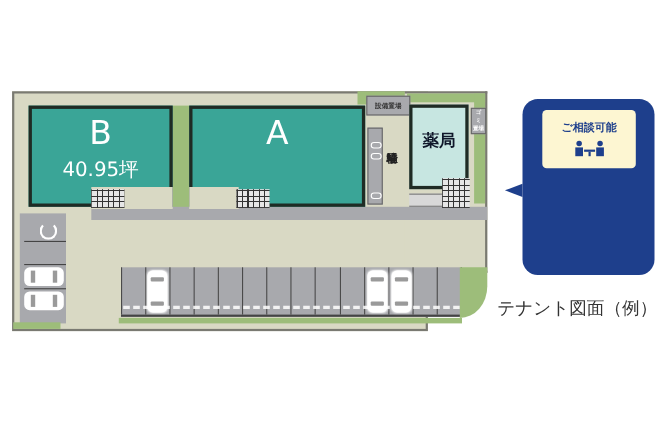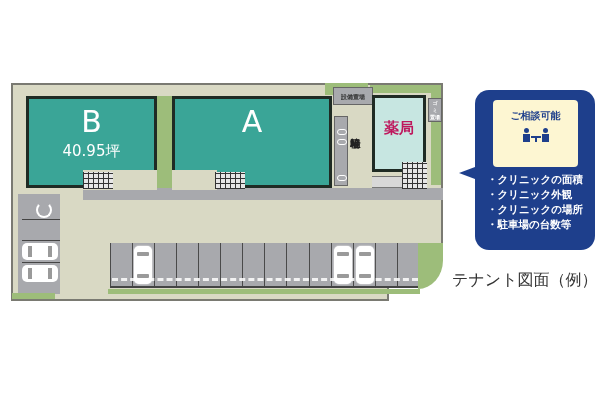--- a/index.html
+++ b/index.html
@@ -6,21 +6,21 @@
   body { width:600px; height:400px; background:#ffffff; position:relative; overflow:hidden;
          font-family:"DejaVu Sans", sans-serif; }
   .abs { position:absolute; box-sizing:border-box; }
   .site { background:#d9d9c4; border:2px solid #7a7a72; }
   .green { background:#9dbd7a; }
   .tenant { background:#3aa597; border:3px solid #1f2b24; }
   .pharm { background:#c7e6e1; border:3px solid #1f2b24; }
   .gray { background:#a8a9ad; }
   .lightgray { background:#d8d8d8; }
   .unit-letter { position:absolute; left:0; right:0; text-align:center; color:#fff; font-size:30px; font-weight:normal; }
-  .unit-area { position:absolute; left:0; right:0; text-align:center; color:#fff; font-size:15px; }
+  .unit-area { position:absolute; left:0; right:0; text-align:center; color:#fff; font-size:18px; }
   .stairs { background:
       repeating-linear-gradient(90deg, #333 0 1px, transparent 1px 5px),
       repeating-linear-gradient(0deg, #333 0 1px, #e6e6e6 1px 5px); }
   .stall-line { position:absolute; top:0; bottom:0; width:1px; background:#4a4a4a; }
   .car { position:absolute; background:#fff; border-radius:5px; box-shadow:0 0 2px #fff; }
   .car::before, .car::after { content:""; position:absolute; left:3px; right:3px; height:4px; background:#9a9a9a; border-radius:1px; }
   .car::before { top:6px; } .car::after { bottom:6px; }
   .carh { position:absolute; background:#fff; border-radius:5px; }
   .carh::before, .carh::after { content:""; position:absolute; top:3px; bottom:3px; width:4px; background:#9a9a9a; }
   .carh::before { left:6px; } .carh::after { right:6px; }
@@ -66,21 +66,21 @@
   </div>
 
   <div class="abs gray" style="left:334px;top:116px;width:14px;height:70px;border:1px solid #666;">
     <div style="position:absolute;left:2px;top:12px;width:8px;height:4px;border:1px solid #fff;border-radius:3px;"></div>
     <div style="position:absolute;left:2px;top:22px;width:8px;height:4px;border:1px solid #fff;border-radius:3px;"></div>
     <div style="position:absolute;left:2px;top:58px;width:8px;height:4px;border:1px solid #fff;border-radius:3px;"></div>
   </div>
   <div class="abs" style="left:350px;top:130px;width:12px;font-size:10px;line-height:13px;color:#222;font-weight:bold;writing-mode:vertical-rl;">駐輪場</div>
 
   <div class="abs pharm" style="left:372px;top:95px;width:54px;height:77px;display:flex;align-items:center;justify-content:center;padding-bottom:10px;">
-    <span style="font-size:15px;color:#be185d;font-weight:bold;">薬局</span>
+    <span style="font-size:15px;color:#0f172a;font-weight:bold;">薬局</span>
   </div>
   <div class="abs stairs" style="left:402px;top:162px;width:25px;height:27px;"></div>
 
   <div class="abs gray" style="left:428px;top:98px;width:14px;height:24px;border:1px solid #666;display:flex;align-items:center;justify-content:center;">
     <span class="small-label" style="color:#fff;font-size:5px;width:10px;">ゴミ置場</span>
   </div>
 
   <div class="abs gray" style="left:18px;top:194px;width:42px;height:100px;">
     <div style="position:absolute;left:18px;top:8px;width:12px;height:12px;border:2px solid #fff;border-radius:50%;border-top-color:transparent;"></div>
     <div style="position:absolute;left:4px;right:0;top:25px;height:1px;background:#444;"></div>
@@ -115,30 +115,24 @@
   <div class="abs green" style="left:12px;top:293px;width:43px;height:6px;"></div>
   <div class="abs green" style="left:108px;top:289px;width:312px;height:5px;"></div>
 
   <div class="abs green" style="left:418px;top:243px;width:25px;height:46px;border-bottom-right-radius:40px 46px;"></div>
 
   <div class="abs" style="left:452px;top:270px;font-size:16px;color:#333;white-space:nowrap;">テナント図面（例）</div>
 </div>
 
 <div class="abs bubble" style="left:475px;top:90px;width:120px;height:160px;">
   <div style="position:absolute;left:-16px;top:77px;width:0;height:0;border-top:6px solid transparent;border-bottom:6px solid transparent;border-right:16px solid #1e3f8c;"></div>
-  <div class="abs consult" style="left:18px;top:10px;width:85px;height:67px;">
+  <div class="abs consult" style="left:18px;top:10px;width:85px;height:53px;">
     <div style="text-align:center;margin-top:9px;font-size:10px;font-weight:bold;color:#1e3f8c;">ご相談可能</div>
     <div style="position:relative;width:26px;height:14px;margin:5px auto 0;">
       <div style="position:absolute;left:1px;top:0;width:5px;height:5px;border-radius:50%;background:#1e3f8c;"></div>
       <div style="position:absolute;right:1px;top:0;width:5px;height:5px;border-radius:50%;background:#1e3f8c;"></div>
       <div style="position:absolute;left:0;top:6px;width:7px;height:8px;background:#1e3f8c;"></div>
       <div style="position:absolute;right:0;top:6px;width:7px;height:8px;background:#1e3f8c;"></div>
       <div style="position:absolute;left:8px;top:8px;width:10px;height:2px;background:#1e3f8c;"></div>
       <div style="position:absolute;left:12px;top:10px;width:2px;height:4px;background:#1e3f8c;"></div>
     </div>
   </div>
-  <div class="abs" style="left:12px;top:82px;">
-    <div class="list-item">・クリニックの面積</div>
-    <div class="list-item">・クリニック外観</div>
-    <div class="list-item">・クリニックの場所</div>
-    <div class="list-item">・駐車場の台数等</div>
-  </div>
 </div>
 
 </body></html>

